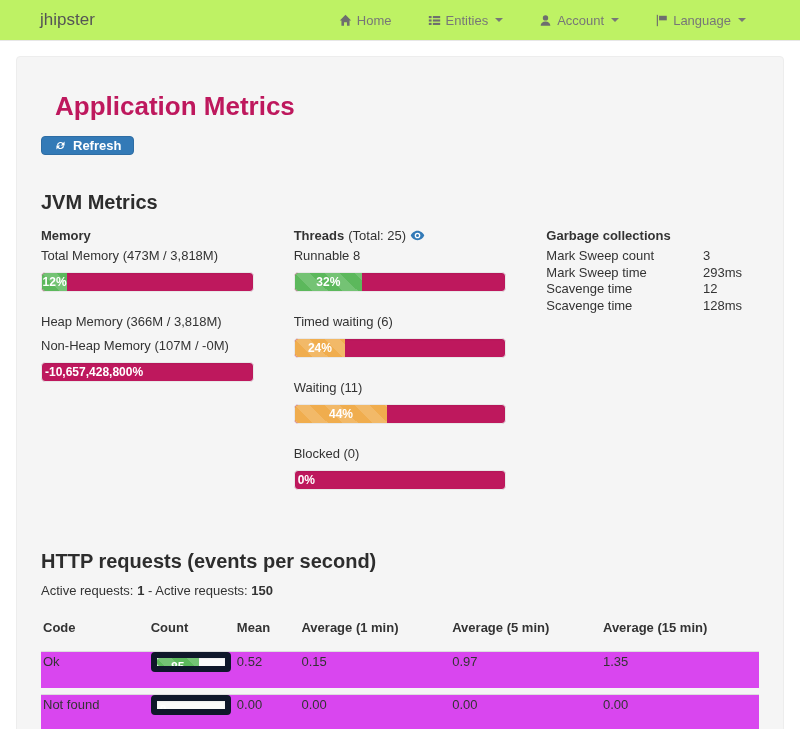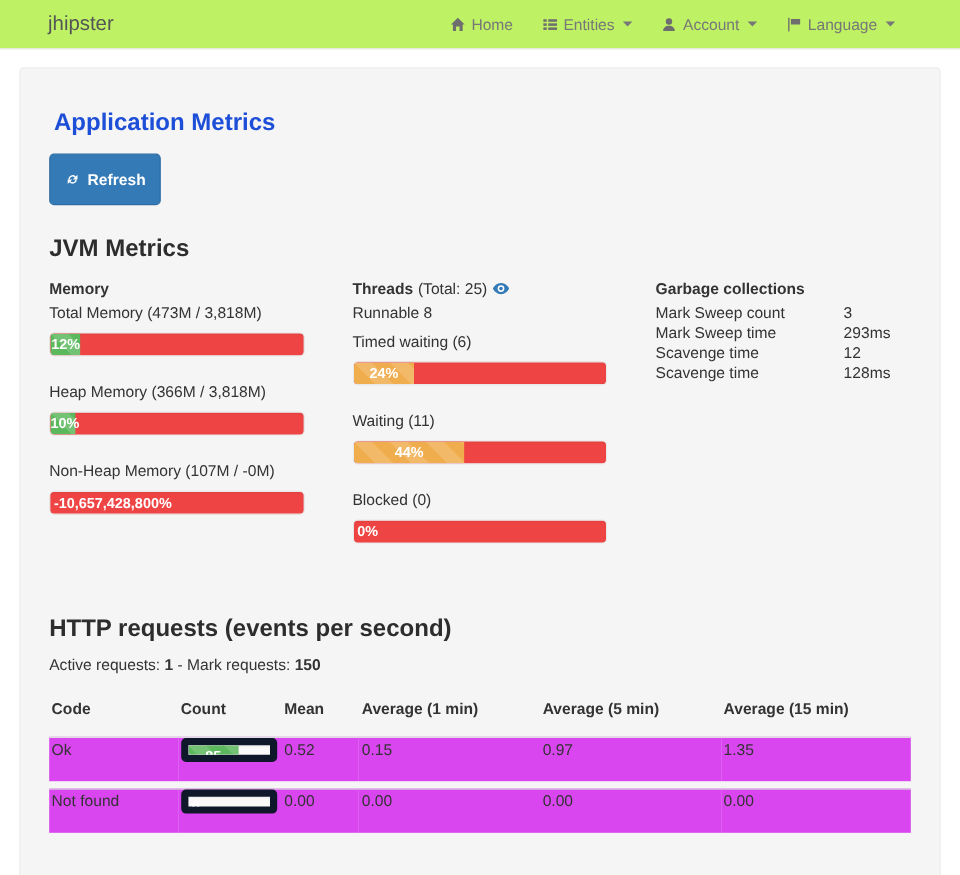--- a/index.html
+++ b/index.html
@@ -3,48 +3,48 @@
 <meta charset="utf-8">
 <style>
   * { margin:0; padding:0; box-sizing:border-box; }
   html,body { width:800px; height:729px; overflow:hidden; background:#fff;
     font-family:"Liberation Sans","DejaVu Sans",sans-serif; color:#333; font-size:13px; }
 
   
   .navbar { height:41px; background:#bef264; border-bottom:1px solid #e7e7e7;
     display:flex; align-items:center; justify-content:space-between; padding:0 42px 0 40px; }
   .brand { font-size:17px; color:#555; text-decoration:none; }
-  .nav { display:flex; align-items:center; list-style:none; gap:0; }
+  .nav { display:flex; align-items:center; list-style:none; gap:12px; }
   .nav-link { display:flex; align-items:center; gap:5px; color:#777; text-decoration:none;
     font-size:13px; padding:6px 12px; cursor:pointer; }
   .nav-icon { width:13px; height:13px; fill:#6e6e6e; flex:0 0 auto; }
   .caret { width:0; height:0; border-left:4px solid transparent; border-right:4px solid transparent;
     border-top:4px solid #777; margin-left:2px; }
 
   
   .card { position:absolute; left:16px; right:16px; top:56px; bottom:-40px;
     background:#f5f5f5; border:1px solid #ededed; border-radius:4px; padding:14px 24px 0; }
 
-  h2.page-title { font-size:20px; font-weight:bold; color:#1d4ed8; margin:20px 4px 14px; }
+  h2.page-title { font-size:26px; font-weight:bold; color:#be185d; margin:20px 14px 14px; }
   h3.section { font-size:20px; font-weight:bold; color:#2d2d2d; }
 
   .btn-refresh { display:inline-flex; align-items:center; gap:6px; background:#337ab7;
     border:1px solid #2e6da4; color:#fff; font-family:inherit; font-size:13px; font-weight:bold;
-    padding:13px 12px; border-radius:4px; cursor:pointer; margin-bottom:20px; }
+    padding:1px 12px; border-radius:4px; cursor:pointer; margin-bottom:20px; }
   .btn-refresh svg { width:13px; height:13px; fill:#fff; }
 
   
-  .jvm-heading { margin:5px 0 14px; }
+  .jvm-heading { margin:16px 0 14px; }
   .jvm-row { display:flex; gap:40px; }
   .jvm-col { flex:1 1 0; min-width:0; }
   .col-heading { font-weight:bold; font-size:13px; margin-bottom:5px; display:flex; align-items:center; gap:4px; }
   .col-heading .normal { font-weight:normal; }
   .eye { width:15px; height:15px; cursor:pointer; }
   .metric-label { font-size:13px; color:#333; margin-bottom:9px; }
-  .progress { position:relative; height:20px; background:#ef4444; border:1px solid #e8e8e8;
+  .progress { position:relative; height:20px; background:#be185d; border:1px solid #e8e8e8;
     border-radius:4px; box-shadow:inset 0 1px 2px rgba(0,0,0,.06); margin-bottom:22px; overflow:hidden; }
   .bar { height:100%; border-radius:3px 0 0 3px; color:#fff; font-size:12px; font-weight:bold;
     line-height:18px; text-align:center; white-space:nowrap;
     background-image:linear-gradient(45deg,rgba(255,255,255,.15) 25%,transparent 25%,transparent 50%,
       rgba(255,255,255,.15) 50%,rgba(255,255,255,.15) 75%,transparent 75%,transparent);
     background-size:30px 30px; }
   .bar.green { background-color:#5cb85c; }
   .bar.orange { background-color:#f0ad4e; }
   .zero-label { position:absolute; left:3px; top:0; line-height:18px; color:#fff;
     font-size:12px; font-weight:bold; white-space:nowrap; }
@@ -137,23 +137,20 @@
       <div class="col-heading">Memory</div>
 
       <div>
         <div class="metric-label">Total Memory (473M / 3,818M)</div>
         <div class="progress">
           <div class="bar green" style="width: 12%;">12%</div>
         </div>
       </div>
       <div>
         <div class="metric-label">Heap Memory (366M / 3,818M)</div>
-        <div class="progress">
-          <div class="bar green" style="width: 10%;">10%</div>
-        </div>
       </div>
       <div>
         <div class="metric-label">Non-Heap Memory (107M / -0M)</div>
         <div class="progress">
           <span class="zero-label">-10,657,428,800%</span>
         </div>
       </div>
     </div>
 
     <div class="jvm-col">
@@ -162,20 +159,23 @@
         <span class="normal">(Total: 25)</span>
         <svg class="eye" viewBox="0 0 16 16">
           <path fill="#337ab7" d="M8 3C4.5 3 1.8 5.6.8 8c1 2.4 3.7 5 7.2 5s6.2-2.6 7.2-5C14.2 5.6 11.5 3 8 3z"></path>
           <circle cx="8" cy="8" r="3" fill="#fff"></circle>
             <circle cx="8" cy="8" r="1.6" fill="#337ab7"></circle>
         </svg>
       </div>
 
       <div>
         <div class="metric-label">Runnable 8</div>
+        <div class="progress">
+          <div class="bar green" style="width: 32%;">32%</div>
+        </div>
       </div>
       <div>
         <div class="metric-label">Timed waiting (6)</div>
         <div class="progress">
           <div class="bar orange" style="width: 24%;">24%</div>
         </div>
       </div>
       <div>
         <div class="metric-label">Waiting (11)</div>
         <div class="progress">
@@ -210,21 +210,21 @@
       </div>
     </div>
   </div>
 
   
   <h3 class="section http-heading">HTTP requests (events per second)</h3>
 
   <p class="req-line">
     <span>Active requests:</span>
     <b>1</b>
-    <span>- Mark requests:</span>
+    <span>- Active requests:</span>
     <b>150</b>
   </p>
 
   <table class="metrics">
     <thead>
       <tr>
         <th class="c-code">Code</th>
         <th class="c-count">Count</th>
         <th class="c-mean">Mean</th>
         <th class="c-a1">Average (1 min)</th>

